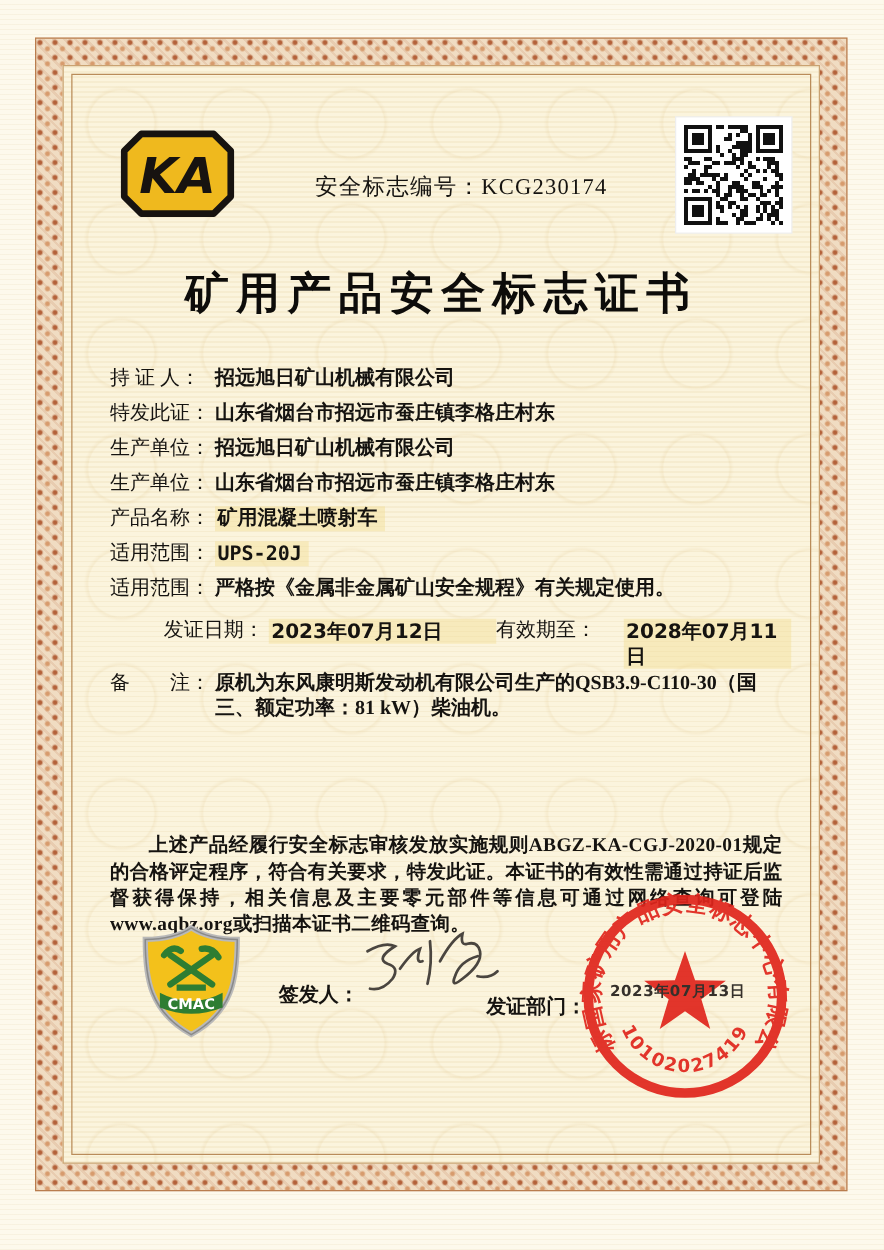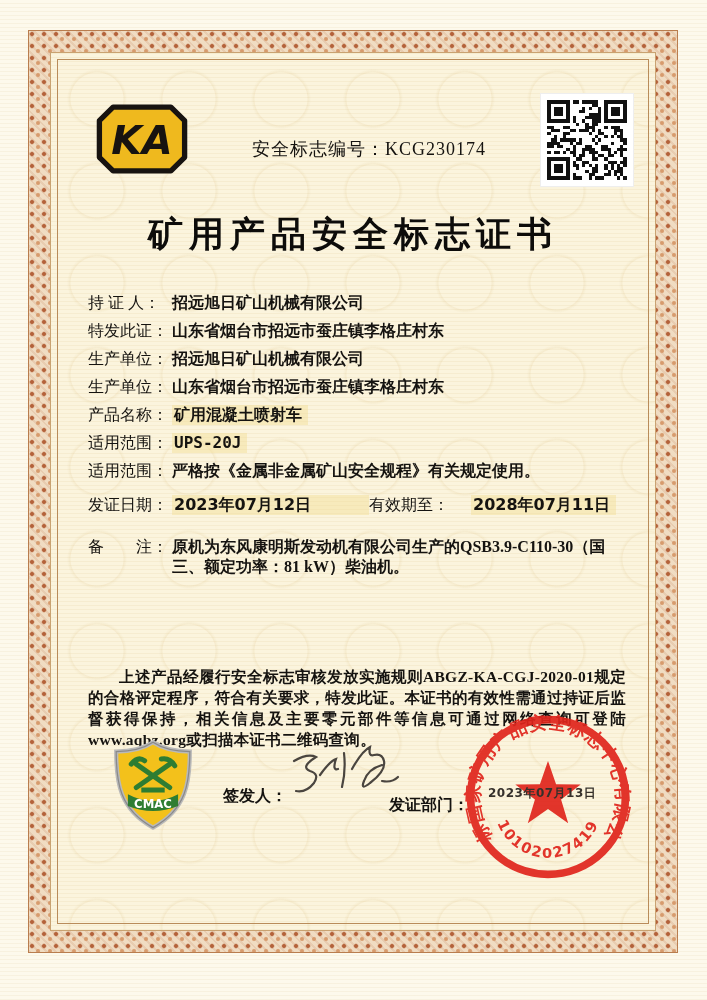--- a/index.html
+++ b/index.html
@@ -46,21 +46,21 @@
 
   
   .rows{position:absolute;left:37px;top:240px;width:545px;}
   .row{display:flex;align-items:flex-start;height:28px;font-size:16px;line-height:20px;}
   .row .lab{flex:none;width:84px;letter-spacing:0;}
   .row .val{font-weight:bold;}
   .hl .val{background:rgba(243,219,140,.40);padding:0 6px 0 2px;}
   .row-std .lab{width:193px;}
   .val-mono{font-family:"DejaVu Sans Mono","Liberation Mono",monospace;font-weight:bold;letter-spacing:0;}
   .val-date{font-family:"DejaVu Sans","Liberation Sans",sans-serif;font-weight:bold;}
-  .row-dates{height:34px;padding-top:6px;}
+  .row-dates{height:34px;padding-top:6px;margin-left:43px;}
   .row-dates .v1{width:189px;}
   .row-dates .lab2{flex:none;width:102px;}
   .row-remark{height:auto;align-items:flex-start;margin-top:8px;}
   .row-remark .val{width:462px;}
 
   
   .para{position:absolute;left:37px;top:613px;width:538px;
     font-size:15.5px;line-height:21px;font-weight:bold;text-indent:2em;
     letter-spacing:.3px;text-align:justify;}
 

